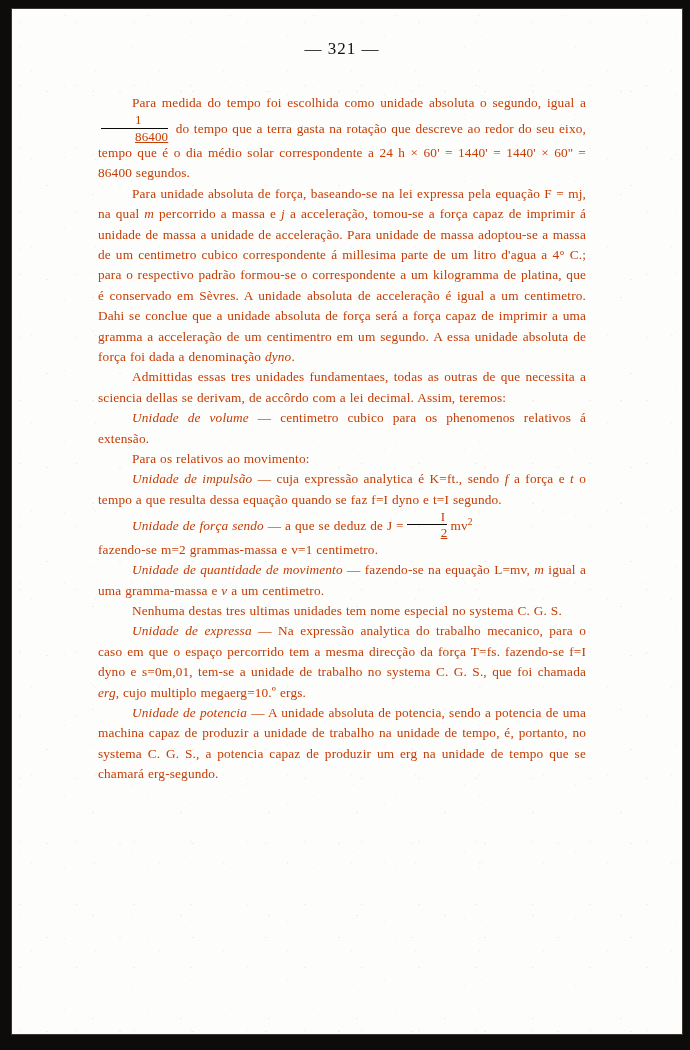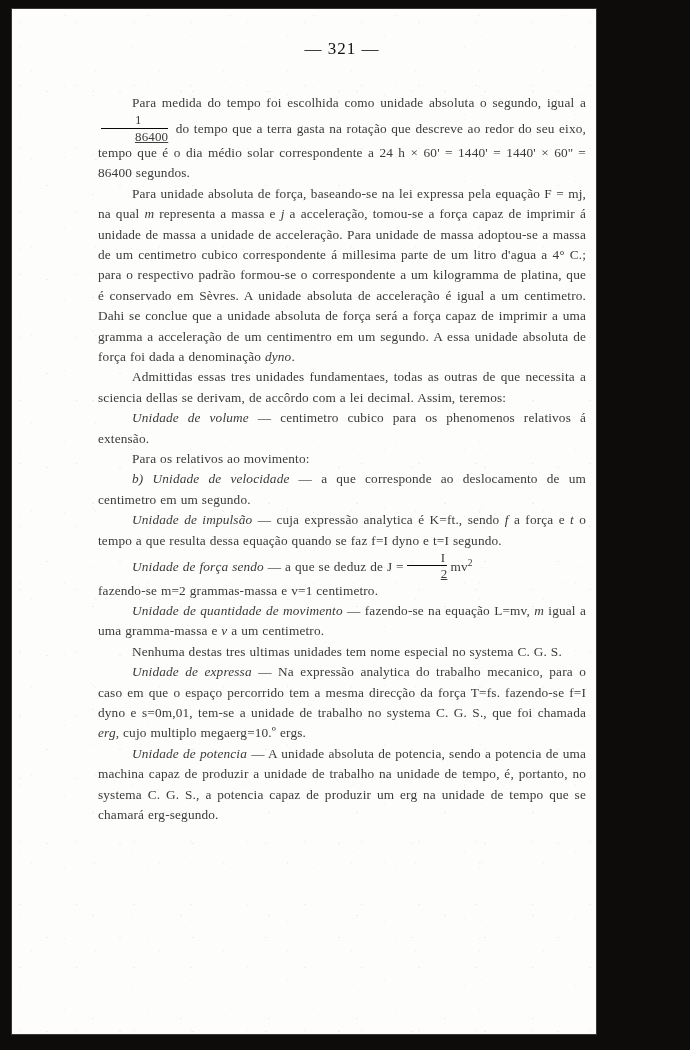--- a/index.html
+++ b/index.html
@@ -18,21 +18,21 @@
   
   .scan-frame {
     position: absolute;
     inset: 0;
     background: #0d0c0b;
   }
   .paper {
     position: absolute;
     left: 12px;
     top: 9px;
-    width: 584px;
+    width: 670px;
     height: 1025px;
     background: #fdfdfb;
     box-shadow: 0 0 0 1px #3a3733;
   }
   
   .speckle {
     position: absolute;
     inset: 0;
     pointer-events: none;
     opacity: .055;
@@ -62,21 +62,21 @@
     margin: 0 0 34px 0;
     font-family: "Liberation Serif", serif;
   }
 
   p.t {
     margin: 0;
     font-size: 13.3px;
     line-height: 20.4px;
     text-align: justify;
     text-align-last: left;
-    color: #404040;
+    color: #c2410c;
     letter-spacing: .15px;
     word-spacing: .4px;
     text-justify: inter-word;
     font-family: "Liberation Serif", "DejaVu Serif", serif;
   }
   p.ind { text-indent: 34px; }
   p.noind { text-indent: 0; }
 
   i, .it { font-style: italic; }
 
@@ -134,41 +134,36 @@
           <span class="num">1</span>
           <span class="bar"></span>
           <span class="den">86400</span>
         </span>
         <span>do tempo que a terra gasta na rotação que descreve ao redor do seu eixo, tempo que é o dia médio solar correspondente a 24 h × 60' = 1440' = 1440' × 60'' = 86400 segundos.</span>
       </p>
 
       <p class="t ind">
         <span>Para unidade absoluta de força, baseando-se na lei expressa pela equação F = mj, na qual</span>
         <i>m</i>
-        <span>representa a massa e</span>
+        <span>percorrido a massa e</span>
         <i>j</i>
         <span>a acceleração, tomou-se a força capaz de imprimir á unidade de massa a unidade de acceleração. Para unidade de massa adoptou-se a massa de um centimetro cubico correspondente á millesima parte de um litro d'agua a 4° C.; para o respectivo padrão formou-se o correspondente a um kilogramma de platina, que é conservado em Sèvres. A unidade absoluta de acceleração é igual a um centimetro. Dahi se conclue que a unidade absoluta de força será a força capaz de imprimir a uma gramma a acceleração de um centimentro em um segundo. A essa unidade absoluta de força foi dada a denominação</span>
         <i>dyno</i><span>.</span>
       </p>
 
       <p class="t ind">Admittidas essas tres unidades fundamentaes, todas as outras de que necessita a sciencia dellas se derivam, de accôrdo com a lei decimal. Assim, teremos:</p>
 
 
       <p class="t ind">
         <i>Unidade de volume</i>
         <span>— centimetro cubico para os phenomenos relativos á extensão.</span>
       </p>
 
       <p class="t ind">Para os relativos ao movimento:</p>
 
-      <p class="t ind">
-        <i>b)</i>
-        <i>Unidade de velocidade</i>
-        <span>— a que corresponde ao deslocamento de um centimetro em um segundo.</span>
-      </p>
 
 
       <p class="t ind">
         <i>Unidade de impulsão</i>
         <span>— cuja expressão analytica é K=ft., sendo</span>
         <i>f</i>
         <span>a força e</span>
         <i>t</i>
         <span>o tempo a que resulta dessa equação quando se faz f=I dyno e t=I segundo.</span>
       </p>

